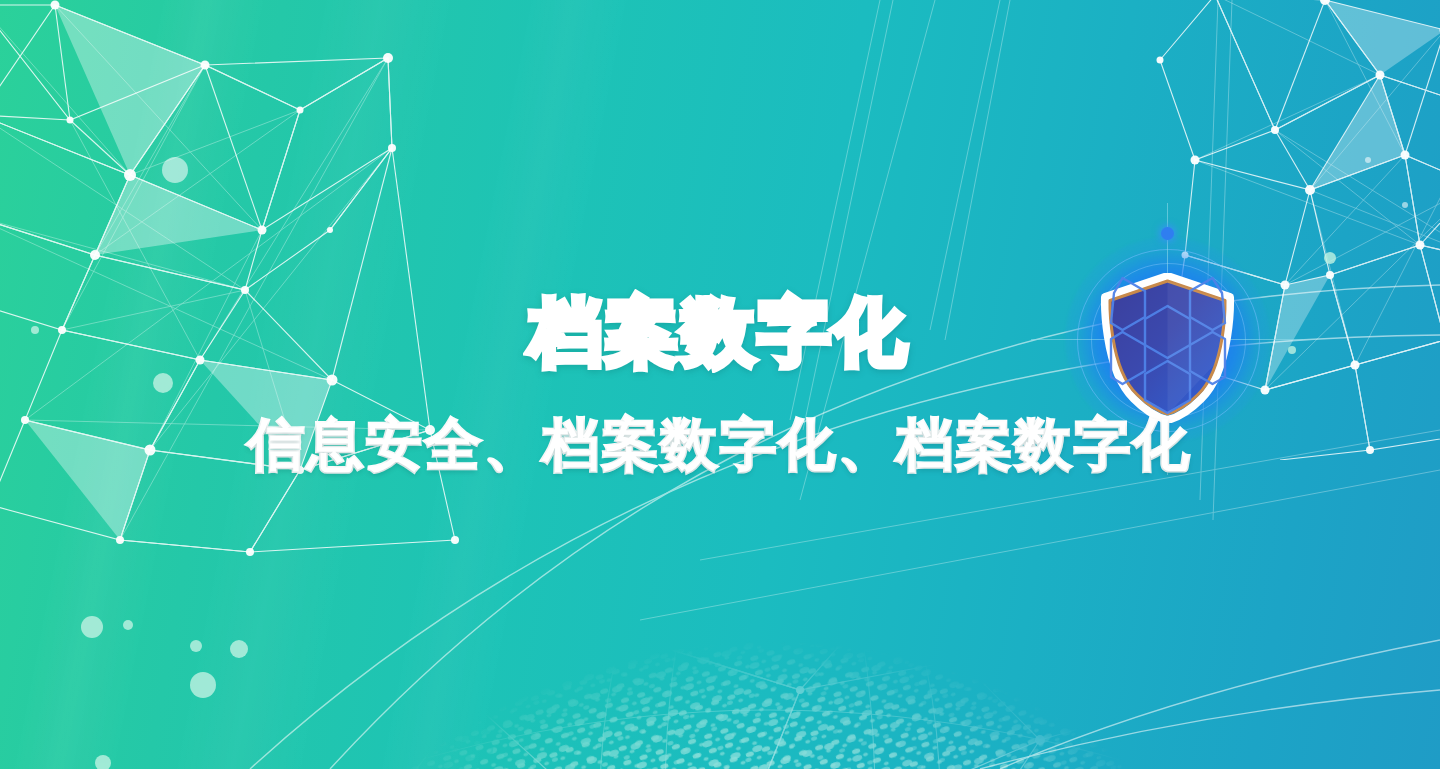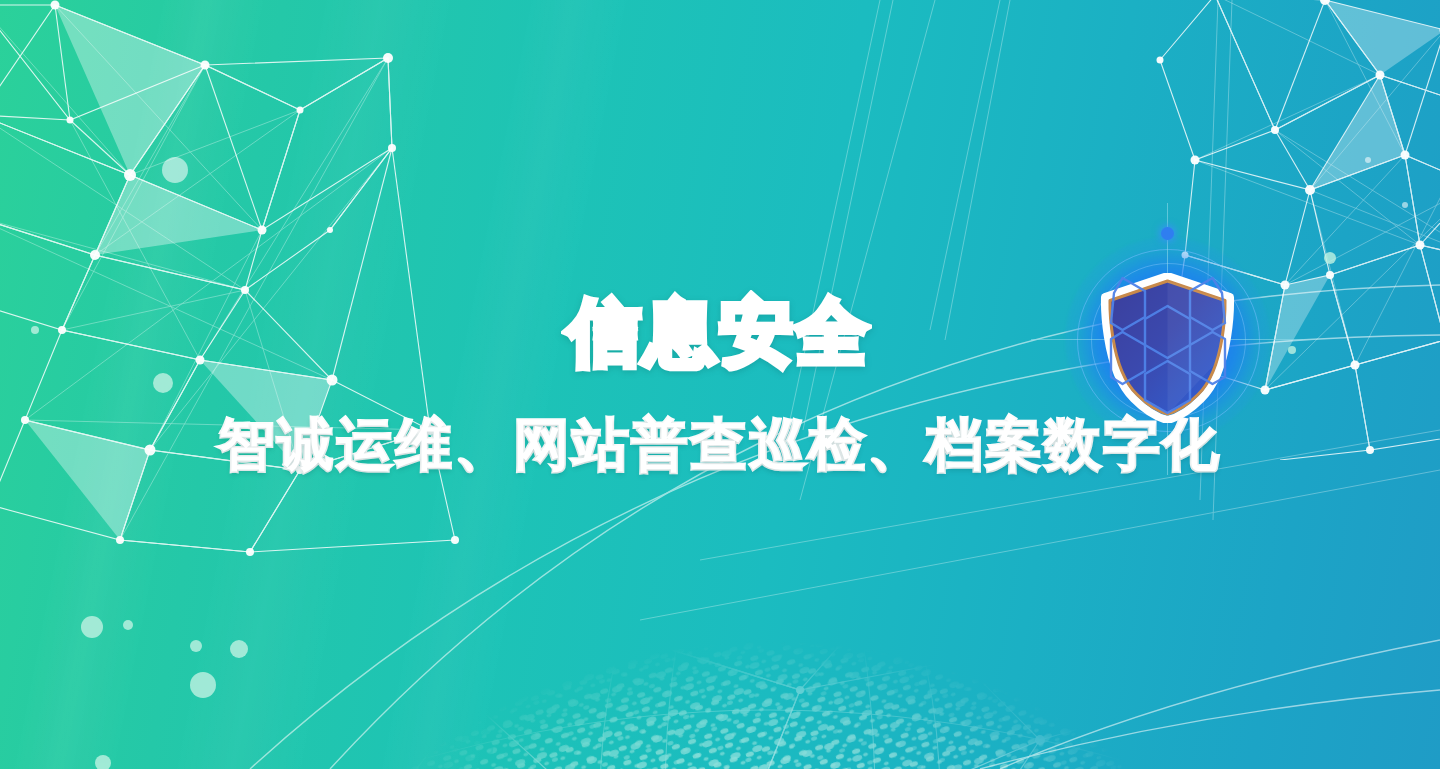--- a/index.html
+++ b/index.html
@@ -358,19 +358,19 @@
         <polygon points="116.5,59 129,66 129,104 116.5,111 94,98 94,72"></polygon>
         <polygon points="26.5,5 49,18 49,44 26.5,57 15,50 18,20"></polygon>
         <polygon points="116.5,5 126,20 129,50 116.5,57 94,44 94,18"></polygon>
       </g>
 
       <path d="M71.5 8 L129 27.5 C129 27.5 129 60 120 90 L71.5 141 Z" fill="#ffffff" opacity="0.06"></path>
     </svg>
   </div>
 
   <div id="titleWrap">
-    <span id="mainTitle">信息安全</span>
+    <span id="mainTitle">档案数字化</span>
   </div>
   <div id="subWrap">
-    <span id="subTitle">智诚运维、网站普查巡检、档案数字化</span>
+    <span id="subTitle">信息安全、档案数字化、档案数字化</span>
   </div>
 
 </div>
 
 </body></html>

